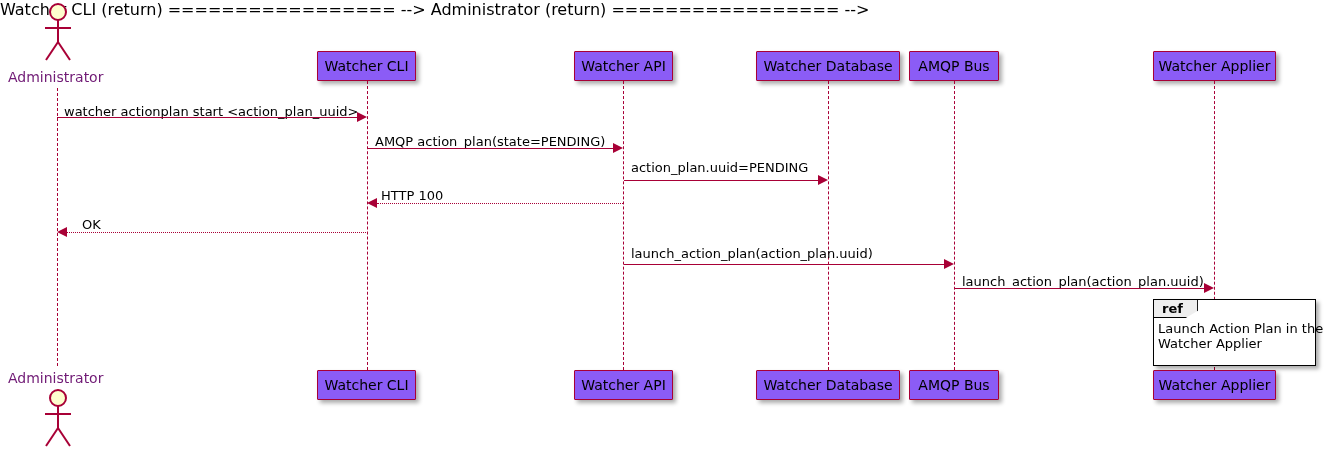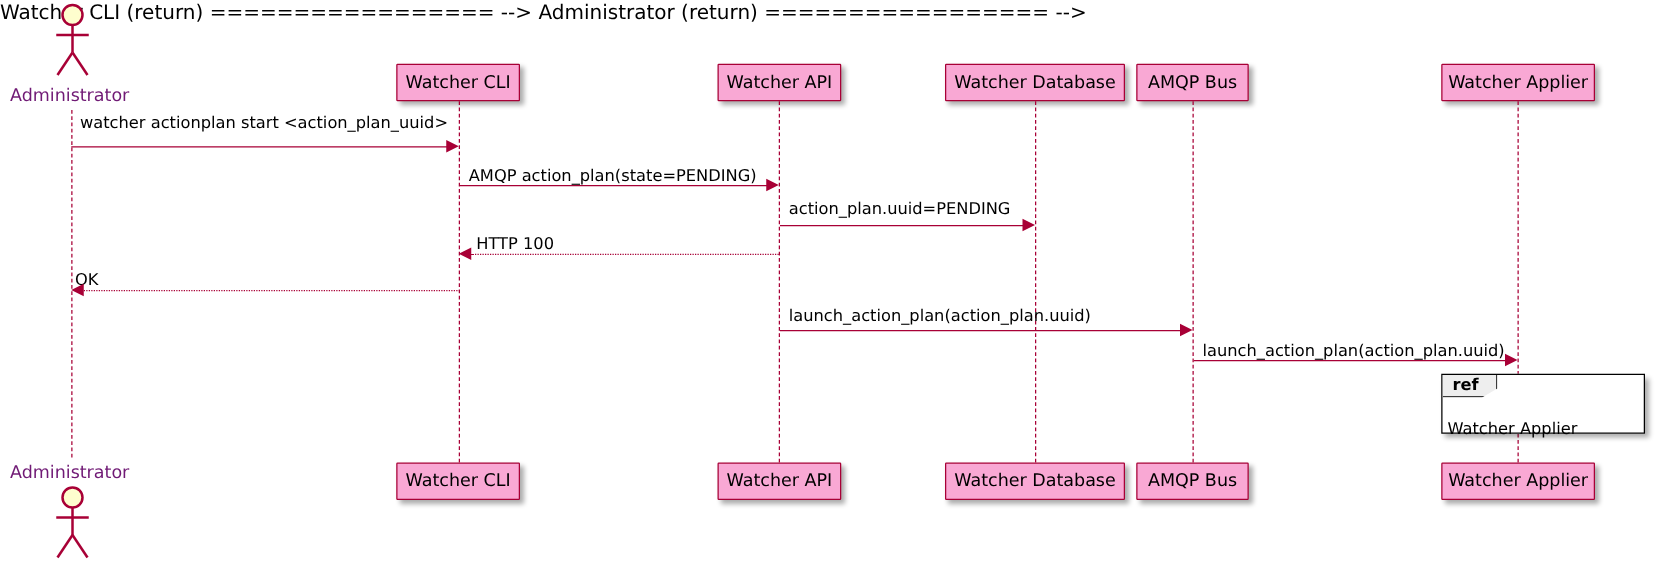--- a/index.html
+++ b/index.html
@@ -17,21 +17,21 @@
     position: relative;
     width: 1330px;
     height: 456px;
     background: #FFFFFF;
   }
 
   
   .participant {
     position: absolute;
     box-sizing: border-box;
-    background: #f9a8d4;
+    background: #8b5cf6;
     border: 1.5px solid #A80036;
     color: #000000;
     font-size: 14px;
     line-height: 1;
     text-align: center;
     white-space: nowrap;
     display: flex;
     align-items: center;
     justify-content: center;
     box-shadow: 3px 3px 4px rgba(0,0,0,0.33);
@@ -166,58 +166,59 @@
 
   
   <div class="lifeline" style="left:57px;   top:88px;  height:278px;"></div>
   <div class="lifeline" style="left:367px;  top:81px;  height:289px;"></div>
   <div class="lifeline" style="left:623px;  top:81px;  height:289px;"></div>
   <div class="lifeline" style="left:828px;  top:81px;  height:289px;"></div>
   <div class="lifeline" style="left:954px;  top:81px;  height:289px;"></div>
   <div class="lifeline" style="left:1214px; top:81px;  height:289px;"></div>
 
   
-  <div class="msg-label" style="left:64px; top:92px;">watcher actionplan start &lt;action_plan_uuid&gt;</div>
+  <div class="msg-label" style="left:64px; top:105px;">watcher actionplan start &lt;action_plan_uuid&gt;</div>
   <div class="msg-line" style="left:57px; top:117px; width:303px;"></div>
   <div class="arrowhead right" style="left:357px; top:112px;"></div>
 
   
   <div class="msg-label" style="left:375px; top:135px;">AMQP action_plan(state=PENDING)</div>
   <div class="msg-line" style="left:368px; top:148px; width:248px;"></div>
   <div class="arrowhead right" style="left:613px; top:143px;"></div>
 
   
   <div class="msg-label" style="left:631px; top:161px;">action_plan.uuid=PENDING</div>
   <div class="msg-line" style="left:624px; top:180px; width:197px;"></div>
   <div class="arrowhead right" style="left:818px; top:175px;"></div>
 
    Watcher CLI (return) ================= --&gt;
   <div class="msg-label" style="left:381px; top:189px;">HTTP 100</div>
   <div class="msg-line dotted" style="left:377px; top:203px; width:246px;"></div>
   <div class="arrowhead left" style="left:367px; top:198px;"></div>
 
    Administrator (return) ================= --&gt;
-  <div class="msg-label" style="left:60px; top:218px;">OK</div>
+  <div class="msg-label" style="left:82px; top:218px;">OK</div>
   <div class="msg-line dotted" style="left:67px; top:232px; width:301px;"></div>
   <div class="arrowhead left" style="left:57px; top:227px;"></div>
 
   
   <div class="msg-label" style="left:631px; top:247px;">launch_action_plan(action_plan.uuid)</div>
   <div class="msg-line" style="left:624px; top:264px; width:323px;"></div>
   <div class="arrowhead right" style="left:944px; top:259px;"></div>
 
   
   <div class="msg-label" style="left:962px; top:275px;">launch_action_plan(action_plan.uuid)</div>
   <div class="msg-line" style="left:955px; top:288px; width:249px;"></div>
   <div class="arrowhead right" style="left:1204px; top:283px;"></div>
 
   
-  <div class="ref-box" style="left:1153px; top:299px; width:163px; height:48px;">
+  <div class="ref-box" style="left:1153px; top:299px; width:163px; height:67px;">
     <div class="ref-tab">ref</div>
   </div>
+  <div class="ref-body" style="left:1158px; top:321px;">Launch Action Plan in the</div>
   <div class="ref-body" style="left:1158px; top:336px;">Watcher Applier</div>
 
   
 
   <div class="actor-label" style="left:8px; top:371px;">Administrator</div>
   <svg class="actor-fig" style="left:35px; top:388px;" width="46" height="62" viewBox="0 0 46 62">
     <g stroke="#A80036" stroke-width="2" fill="none">
       <circle cx="23" cy="10" r="8" fill="#FEFECE"></circle>
       <line x1="23" y1="18" x2="23" y2="40"></line>
       <line x1="10" y1="26" x2="36" y2="26"></line>

